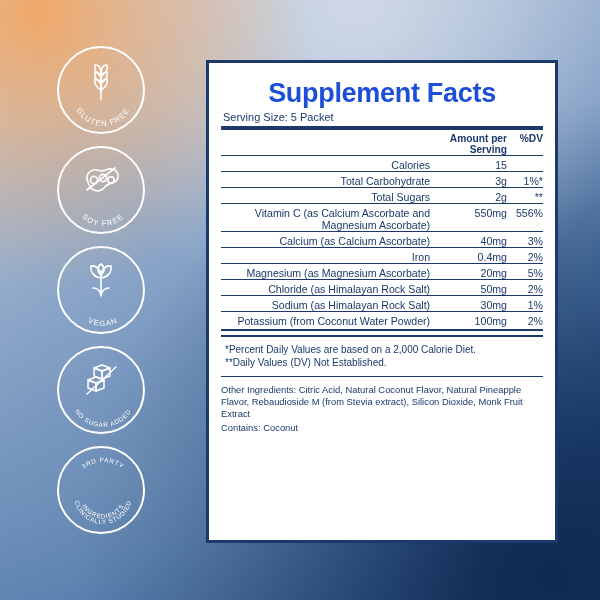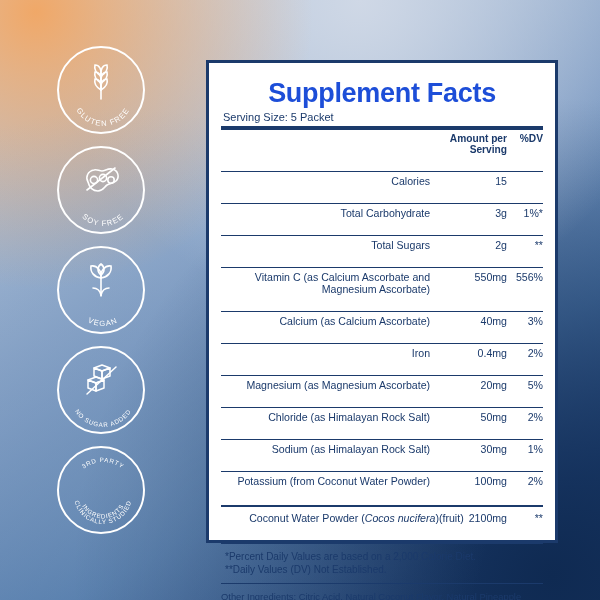--- a/index.html
+++ b/index.html
@@ -113,21 +113,21 @@
   .rule-med { height: 2px; background: #1b3a6b; margin: 2px 0; }
   .rule-thick { height: 4px; background: #1b3a6b; margin: 3px 0 0 0; }
 
   table.facts {
     width: 100%;
     border-collapse: collapse;
     color: #1b3a6b;
     font-size: 10.6px;
   }
   table.facts td {
-    padding: 3px 0 16px 0;
+    padding: 3px 0 0 0;
     vertical-align: top;
     text-align: right;
   }
   table.facts tr.bordered td {
     border-bottom: 1px solid #1b3a6b;
   }
   td.name { text-align: left; padding-left: 2px; }
   td.amt { text-align: right; white-space: nowrap; padding-right: 10px; }
   td.dv { text-align: right; width: 36px; white-space: nowrap; padding-right: 2px; }
   td.indent { padding-left: 14px; }
@@ -327,25 +327,20 @@
         <td class="amt">100mg</td>
         <td class="dv">2%</td>
       </tr>
     </tbody>
       </table>
 
     <div class="rule-med"></div>
 
     <table class="facts">
       <tbody>
-      <tr>
-        <td class="name"><span>Coconut Water Powder (</span><span class="italic">Cocos nucifera</span><span>)(fruit)</span></td>
-        <td class="amt">2100mg</td>
-        <td class="dv">**</td>
-      </tr>
     </tbody>
       </table>
 
     <div class="rule-med"></div>
 
     <div class="footnotes">
       <div>*Percent Daily Values are based on a 2,000 Calorie Diet.</div>
       <div>**Daily Values (DV) Not Established.</div>
     </div>
 

